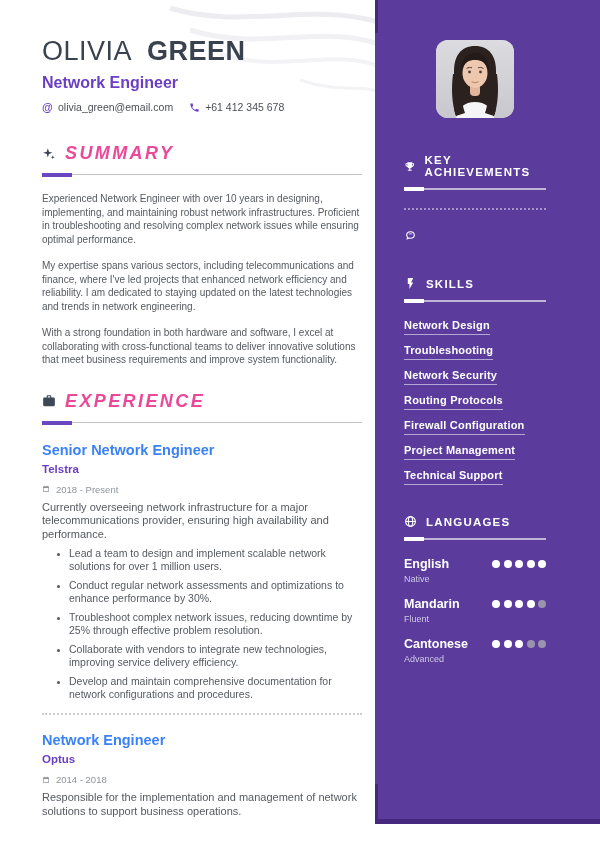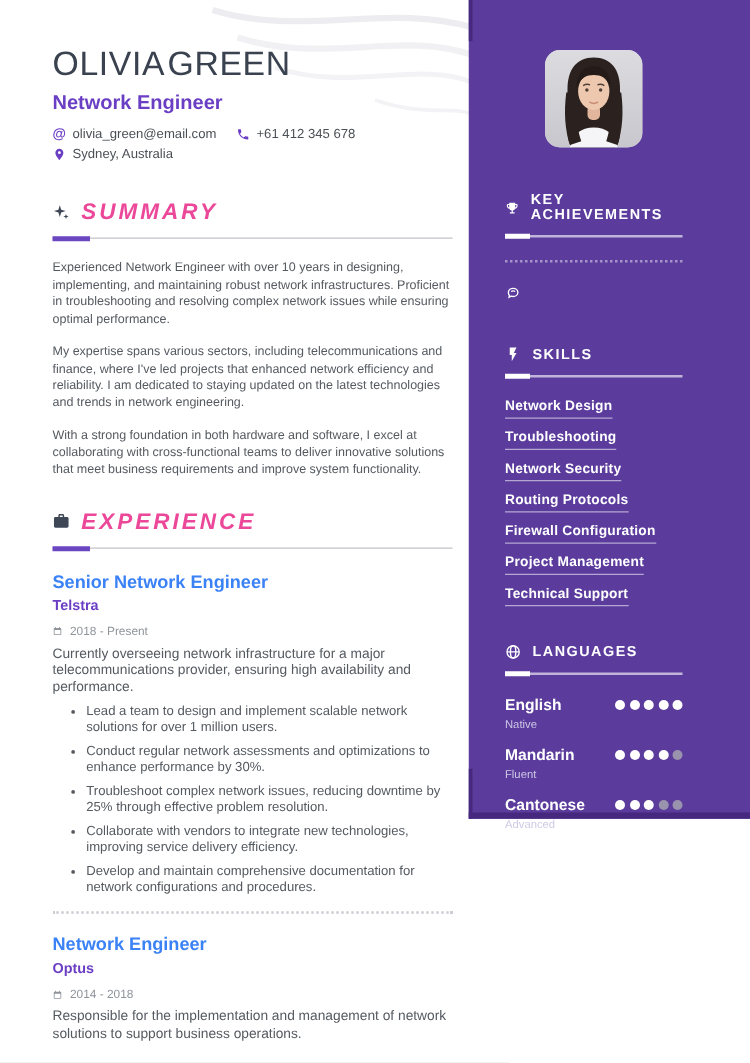--- a/index.html
+++ b/index.html
@@ -8,21 +8,21 @@
   .page { position:relative; width:600px; height:850px; background:#ffffff; overflow:hidden; margin:0 auto; }
 
   
   .waves { position:absolute; left:150px; top:0; width:230px; height:110px; pointer-events:none; }
 
   
   .main { position:absolute; left:0; top:0; width:375px; height:850px; padding:36px 13px 0 42px; }
 
   .name { font-size:27px; line-height:31px; letter-spacing:.5px; color:#39424e; }
   .name .first { font-weight:400; }
-  .name .last  { font-weight:400; margin-left:2px; }
+  .name .last  { font-weight:700; margin-left:15px; }
   .job-headline { margin-top:7px; font-size:16px; font-weight:700; color:#6b3fc4; }
 
   .contact { margin-top:9px; font-size:10.5px; color:#4b5056; }
   .contact .row { display:flex; align-items:center; gap:16px; margin-top:4px; }
   .contact .item { display:flex; align-items:center; gap:5px; }
   .contact svg, .contact .at { width:11px; height:11px; flex:0 0 auto; }
   .contact .at { color:#6b3fc4; font-size:11px; font-weight:700; line-height:11px; }
 
   .section-l { margin-top:30px; }
   .sec-head { display:flex; align-items:center; gap:9px; }
@@ -40,21 +40,21 @@
   .job-company { margin-top:5px; font-size:11.5px; font-weight:700; color:#6b3fc4; }
   .job-meta { margin-top:9px; display:flex; align-items:center; gap:6px; font-size:9.5px; color:#8f949b; }
   .job-meta svg { width:8px; height:8px; }
   .job-desc { margin-top:6px; font-size:11px; line-height:13.5px; color:#555a60; }
   ul.bullets { margin-top:6px; padding-left:27px; }
   ul.bullets li { font-size:10.5px; line-height:12.5px; color:#555a60; margin-bottom:7px; }
   ul.bullets li::marker { color:#555a60; font-size:9px; }
   .dotted-l { border-top:2px dotted #ccced3; margin:13px 0 3px 0; }
 
   
-  .sidebar { position:absolute; left:375px; top:0; width:225px; height:655px; background:#5b3c9d; padding:40px 54px 0 29px; }
+  .sidebar { position:absolute; left:375px; top:0; width:225px; height:824px; background:#5b3c9d; padding:40px 54px 0 29px; }
   .accent-top { position:absolute; left:0; top:0; width:3px; height:33px; background:#46287f; }
   .accent-bottom { position:absolute; left:0; bottom:0; width:100%; height:5px; background:#46287f; }
   .accent-side { position:absolute; left:0; bottom:0; width:3px; height:40px; background:#46287f; }
 
   .photo { width:78px; height:78px; border-radius:12px; overflow:hidden; margin:0 auto; background:#d4d4d8; }
   .photo svg { display:block; }
 
   .section-r { margin-top:36px; }
   .sec-head-r { display:flex; align-items:center; gap:9px; }
   .sec-head-r svg { width:13px; height:13px; }
@@ -104,28 +104,20 @@
       <div class="row">
         <span class="item">
           <span class="at">@</span>
           <span>olivia_green@email.com</span>
         </span>
         <span class="item">
           <svg viewBox="0 0 24 24">
               <path fill="#6b3fc4" d="M6.6 10.8c1.5 2.9 3.8 5.2 6.7 6.7l2.2-2.2c.3-.3.7-.4 1-.2 1.1.4 2.3.6 3.5.6.6 0 1 .4 1 1V20c0 .6-.4 1-1 1C10.6 21 3 13.4 3 4c0-.6.4-1 1-1h3.3c.6 0 1 .4 1 1 0 1.2.2 2.4.6 3.5.1.4 0 .8-.2 1l-2.1 2.3z"></path>
             </svg>
           <span>+61 412 345 678</span>
-        </span>
-      </div>
-      <div class="row">
-        <span class="item">
-          <svg viewBox="0 0 24 24">
-              <path fill="#6b3fc4" d="M12 2C8.1 2 5 5.1 5 9c0 5.2 7 13 7 13s7-7.8 7-13c0-3.9-3.1-7-7-7zm0 9.5A2.5 2.5 0 1 1 12 6.5a2.5 2.5 0 0 1 0 5z"></path>
-            </svg>
-          <span>Sydney, Australia</span>
         </span>
       </div>
     </div>
 
     <div class="section-l">
       <div class="sec-head">
         <svg viewBox="0 0 24 24">
             <path fill="#3d4755" d="M10 2l1.9 6.1L18 10l-6.1 1.9L10 18l-1.9-6.1L2 10l6.1-1.9L10 2z"></path>
             <path fill="#3d4755" d="M18.5 14l.9 2.6 2.6.9-2.6.9-.9 2.6-.9-2.6-2.6-.9 2.6-.9.9-2.6z"></path>
           </svg>

